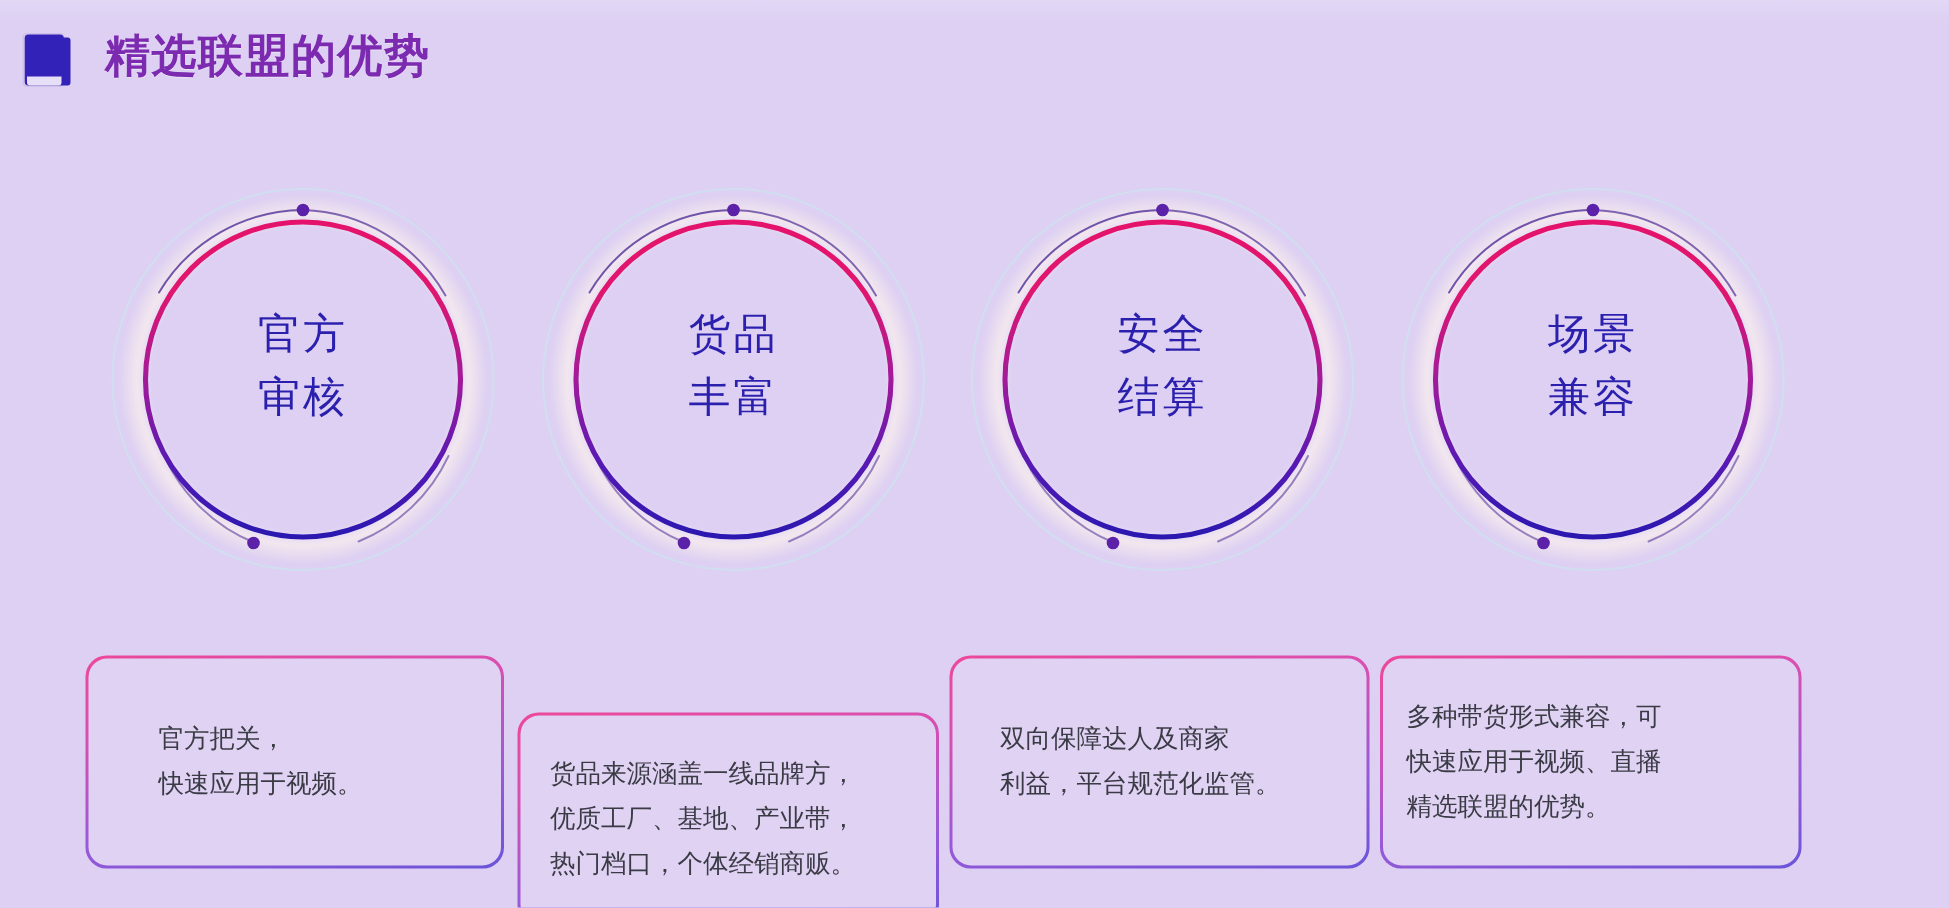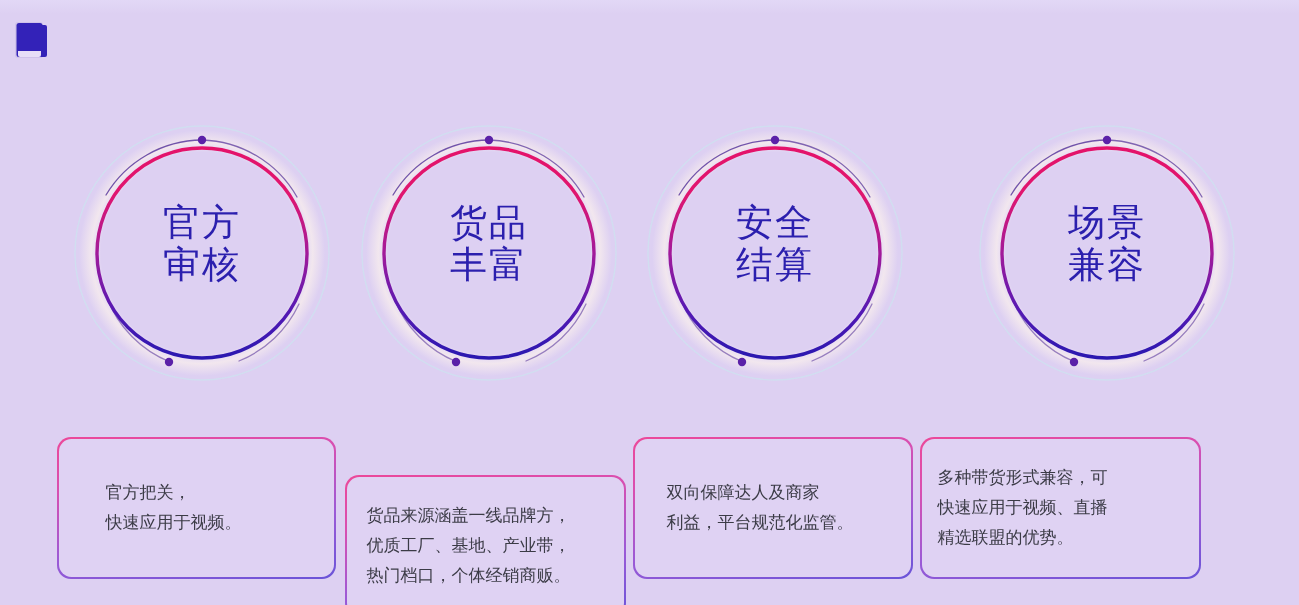--- a/index.html
+++ b/index.html
@@ -69,21 +69,21 @@
     left: 0; top: 0;
     width: 270px;
     height: 310px;
   }
   .circle-label {
     position: absolute;
     left: 0;
     top: 102px;
     width: 270px;
     text-align: center;
-    font-size: 37px;
+    font-size: 28px;
     font-weight: 500;
     color: #2b1fae;
     line-height: 42px;
     letter-spacing: 2px;
     pointer-events: none;
   }
   .circle-label span { display: block; }
 
   
   .cards {
@@ -137,20 +137,21 @@
   <div class="header">
     <span class="book-icon">
       <svg width="48" height="48" viewBox="0 0 48 48">
         <path d="M10 6 h22 a3 3 0 0 1 3 3 v30 a3 3 0 0 1 -3 3 h-22 a3 3 0 0 1 -3 -3 v-30 a3 3 0 0 1 3 -3 z" fill="#cfc2ea"></path>
         <path d="M33 9 h4 a2 2 0 0 1 2 2 v28 a2 2 0 0 1 -2 2 h-4 z" fill="#3322b8"></path>
         <path d="M11 7 h21 a2.5 2.5 0 0 1 2.5 2.5 v29 a2.5 2.5 0 0 1 -2.5 2.5 h-21 a2.5 2.5 0 0 1 -2.5 -2.5 v-29 a2.5 2.5 0 0 1 2.5 -2.5 z" fill="#3322b8"></path>
         <path d="M10 35 h23 v4 a2 2 0 0 1 -2 2 h-19 a2 2 0 0 1 -2 -2 z" fill="#e7def7"></path>
         <path d="M10.5 35.5 h22 v0" stroke="#3322b8" stroke-width="0" fill="none"></path>
       </svg>
     </span>
+    <div class="title">精选联盟的优势</div>
   </div>
 
   <div class="circles">
 
     <div class="circle-unit" style="left:67px;">
       <div class="svg-wrap">
         <svg width="270" height="310" viewBox="0 0 270 310">
           <defs>
             <linearGradient id="ringgrad1" x1="0" y1="0" x2="0" y2="1">
               <stop offset="0%" stop-color="#e4126a"></stop>
@@ -246,21 +247,21 @@
           <circle cx="135" cy="40" r="4.2" fill="#5b21a8"></circle>
           <circle cx="102" cy="262" r="4.2" fill="#5b21a8"></circle>
         </svg>
       </div>
       <div class="circle-label">
         <span>安全</span>
         <span>结算</span>
       </div>
     </div>
 
-    <div class="circle-unit" style="left:972px;">
+    <div class="circle-unit" style="left:927px;">
       <div class="svg-wrap">
         <svg width="270" height="310" viewBox="0 0 270 310">
           <defs>
             <linearGradient id="ringgrad4" x1="0" y1="0" x2="0" y2="1">
               <stop offset="0%" stop-color="#e4126a"></stop>
               <stop offset="22%" stop-color="#e0166f"></stop>
               <stop offset="50%" stop-color="#a21a9a"></stop>
               <stop offset="78%" stop-color="#5419b4"></stop>
               <stop offset="100%" stop-color="#2a18b0"></stop>
             </linearGradient>

